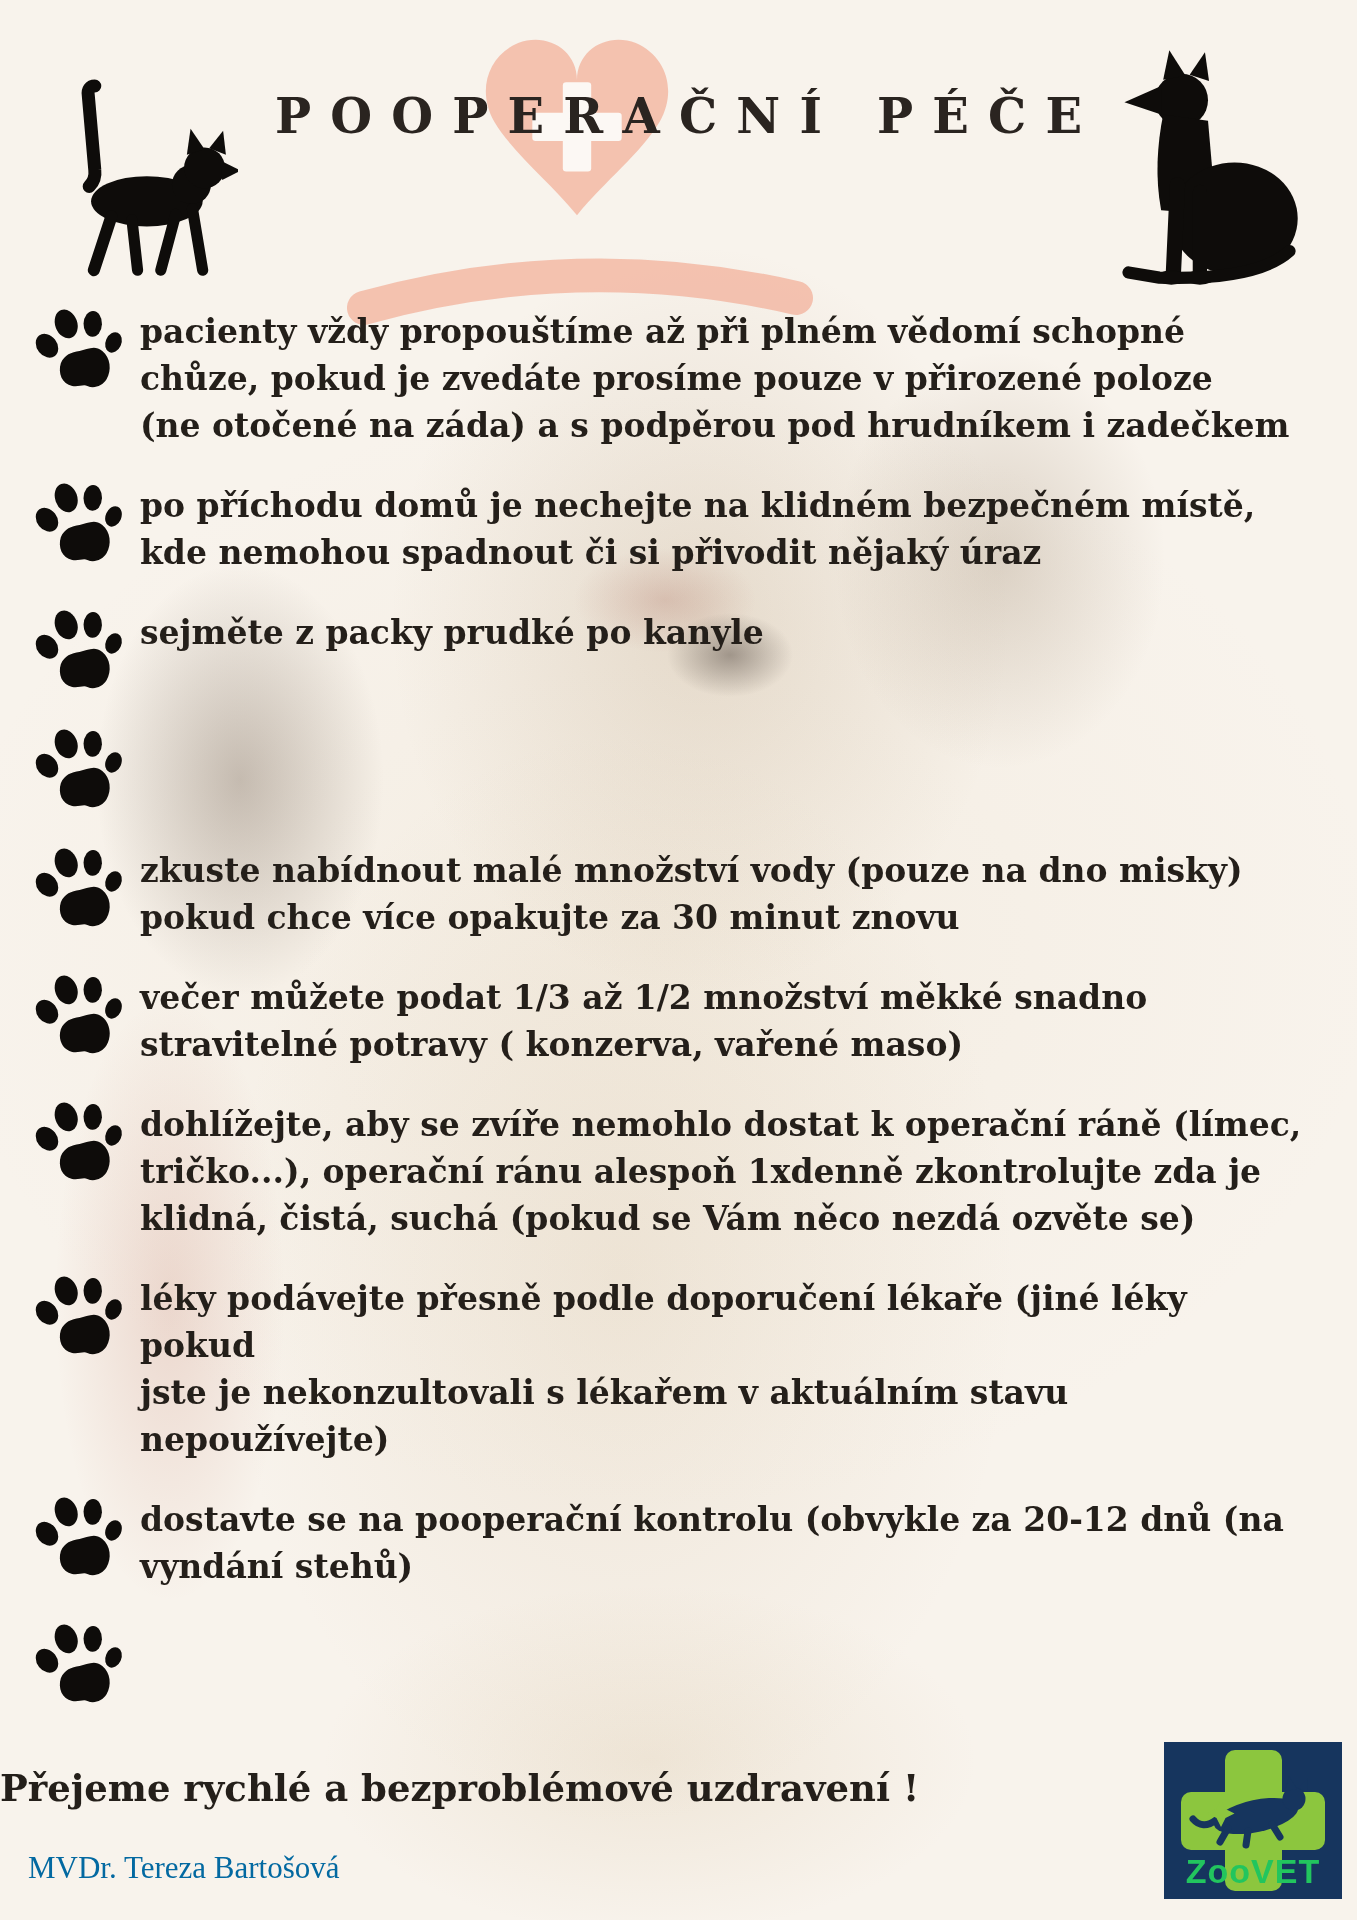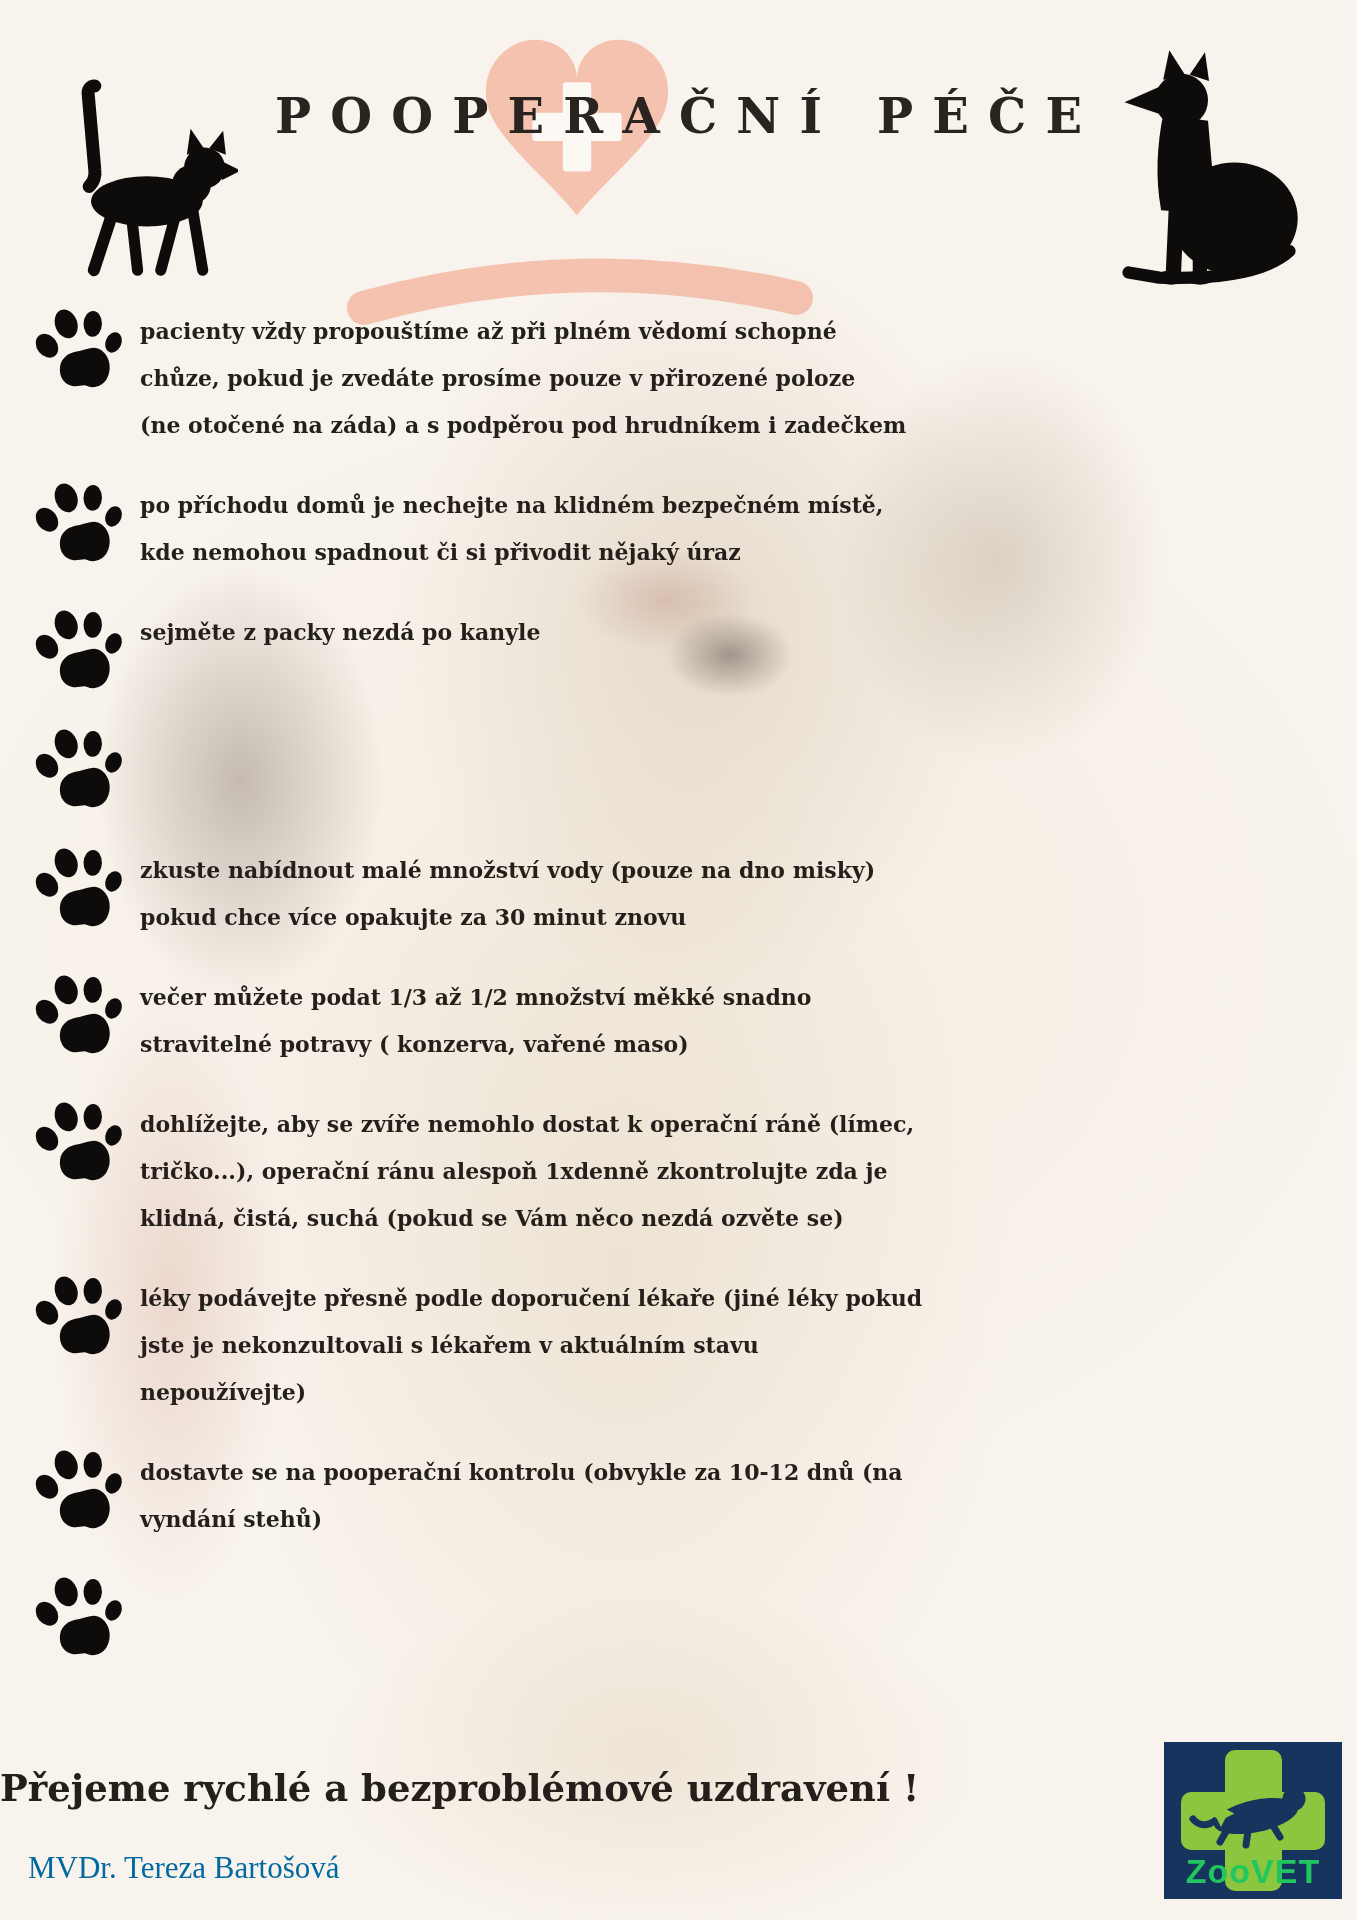--- a/index.html
+++ b/index.html
@@ -41,21 +41,21 @@
   }
   
   .content{
     position:absolute;left:28px;top:308px;right:30px;
     display:flex;flex-direction:column;gap:33px;
   }
   .item{display:flex;align-items:flex-start;}
   .paw{width:96px;height:92px;flex:none;margin-right:16px;margin-top:-6px;transform:rotate(-14deg);}
   .item-text{
     margin:0;max-width:1165px;
-    font-size:22px;font-weight:bold;line-height:47px;
+    font-size:33px;font-weight:bold;line-height:47px;
     white-space:pre-line;
   }
   
   .closing{
     position:absolute;left:0;top:1766px;width:100%;
     margin:0;text-align:left;
     font-size:37px;font-weight:bold;color:#241f1a;
   }
   .author{
     position:absolute;left:28px;top:1850px;
@@ -163,21 +163,21 @@
           <use href="#paw"></use>
         </svg>
       <p class="item-text">po příchodu domů je nechejte na klidném bezpečném místě,
 kde nemohou spadnout či si přivodit nějaký úraz</p>
     </div>
 
     <div class="item">
       <svg class="paw">
           <use href="#paw"></use>
         </svg>
-      <p class="item-text">sejměte z packy nezdá po kanyle</p>
+      <p class="item-text">sejměte z packy prudké po kanyle</p>
     </div>
 
     <div class="item">
       <svg class="paw">
           <use href="#paw"></use>
         </svg>
     </div>
 
     <div class="item">
       <svg class="paw">
@@ -210,21 +210,21 @@
         </svg>
       <p class="item-text">léky podávejte přesně podle doporučení lékaře (jiné léky pokud
 jste je nekonzultovali s lékařem v aktuálním stavu
 nepoužívejte)</p>
     </div>
 
     <div class="item">
       <svg class="paw">
           <use href="#paw"></use>
         </svg>
-      <p class="item-text">dostavte se na pooperační kontrolu (obvykle za 10-12 dnů (na
+      <p class="item-text">dostavte se na pooperační kontrolu (obvykle za 20-12 dnů (na
 vyndání stehů)</p>
     </div>
 
     <div class="item">
       <svg class="paw">
           <use href="#paw"></use>
         </svg>
     </div>
 
   </main>

